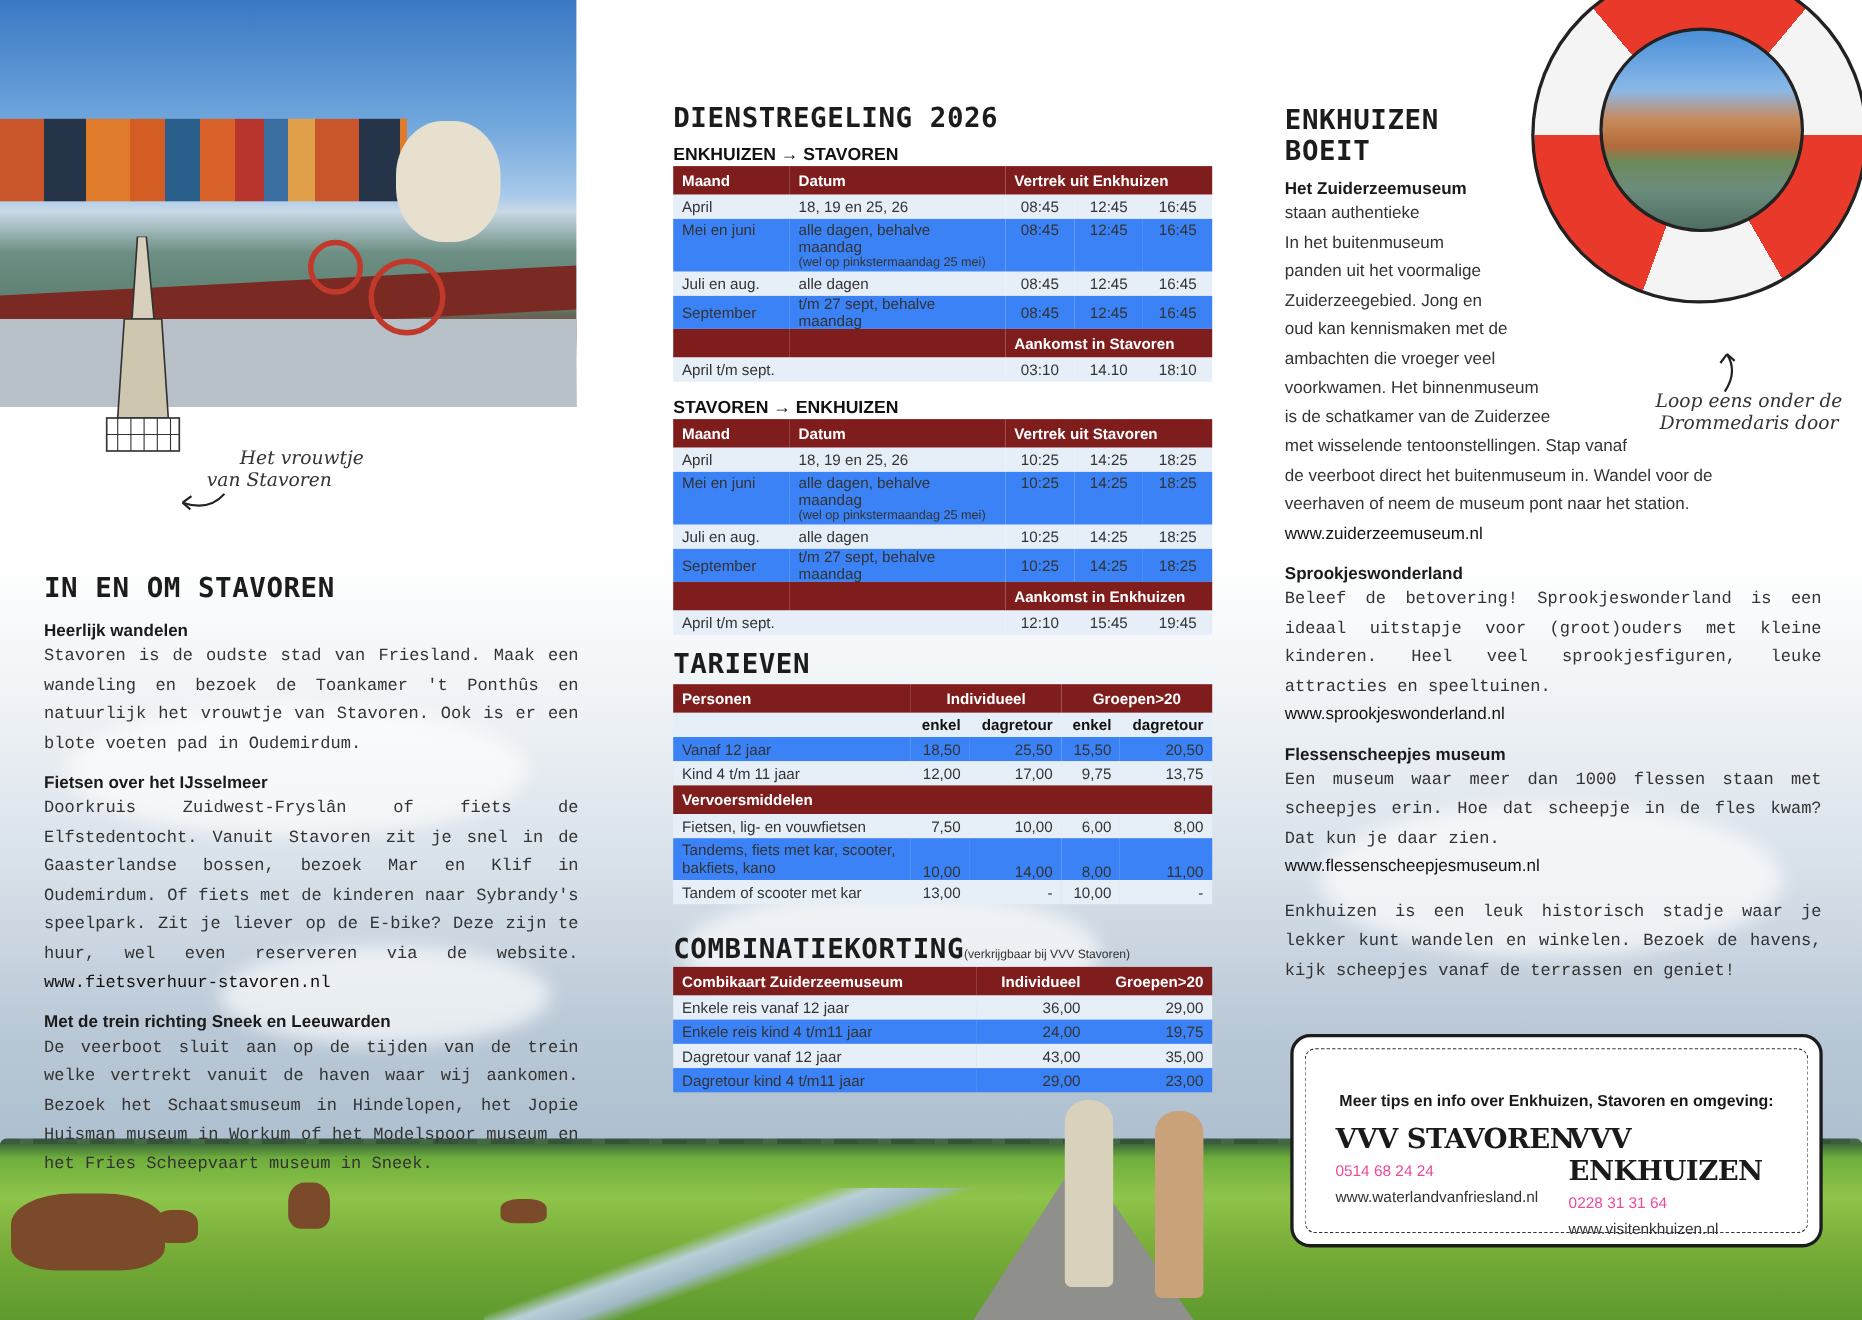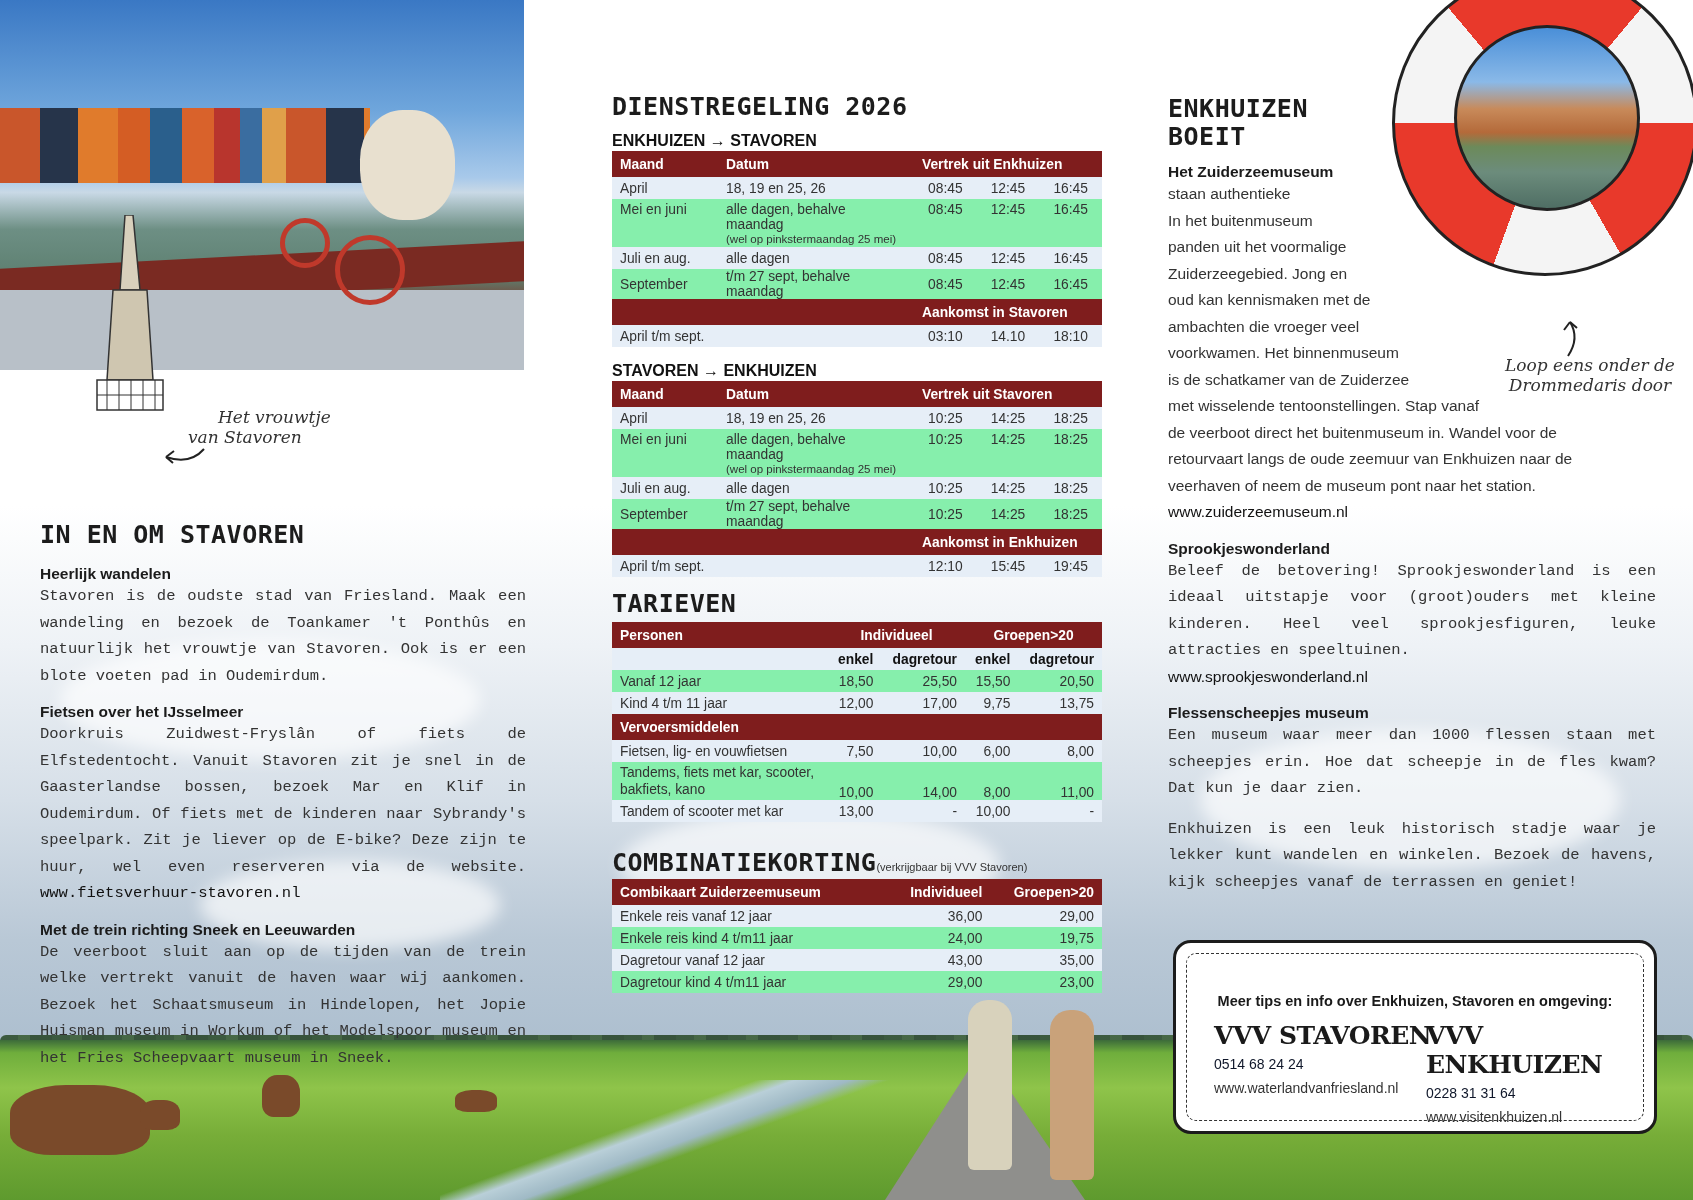--- a/index.html
+++ b/index.html
@@ -48,21 +48,21 @@
   .section { margin-bottom:14px; }
 
   
   .mid-col { position:absolute; left:612px; top:92px; width:490px; }
   .mid-col h1 { font-size:25px; margin:0; }
   .route { font-weight:bold; font-size:16px; color:#111; margin:10px 0 0 0; height:20px; line-height:20px; }
   table { border-collapse:collapse; width:490px; font-size:13.8px; }
   th { background:#7f1d1d; color:#fff; font-weight:bold; text-align:left; height:22px; padding:2px 8px; font-size:13.8px; }
   td { height:22px; padding:0 8px; color:#333; }
   tr.r1 td { background:#e6eef7; }
-  tr.r2 td { background:#86efac; }
+  tr.r2 td { background:#3b82f6; }
   td.num, th.num { text-align:right; }
   td.c { text-align:center; }
   .note { display:block; font-size:11.5px; line-height:15px; color:#333; }
 
   
   .right-col { position:absolute; left:1168px; top:95px; width:488px; }
   .right-col h1 { font-size:25px; margin:0 0 12px 0; line-height:28px; }
 
   
   .buoy { position:absolute; left:1392px; top:-30px; width:320px; height:340px; }
@@ -74,21 +74,21 @@
          border:3px solid #222; }
   .buoy-caption { position:absolute; left:1500px; top:355px; width:180px; text-align:center; }
 
   
   .infobox { position:absolute; left:1173px; top:940px; width:478px; height:188px; background:#fff;
          border:3px solid #1c1c1c; border-radius:18px; }
   .infobox-inner { position:absolute; left:10px; top:10px; right:10px; bottom:10px; border:1.5px dashed #333; border-radius:10px; }
   .infobox .lead { position:absolute; left:0; right:0; top:50px; text-align:center; font-weight:bold; font-size:14.5px; color:#1a1a1a; }
   .vvv { position:absolute; top:78px; }
   .vvv .name { font-family:"DejaVu Serif", serif; font-weight:bold; font-size:25px; color:#1a1a1a; letter-spacing:-0.5px; }
-  .vvv .phone { font-size:14px; color:#0f172a; margin-top:6px; }
+  .vvv .phone { font-size:14px; color:#ec4899; margin-top:6px; }
   .vvv .url { font-size:14px; color:#333; margin-top:8px; }
 </style>
 </head>
 <body>
 
 <div class="page">
 
   <div class="sky">
     <div class="cloud" style="left:60px;top:260px;width:420px;height:120px;"></div>
     <div class="cloud" style="left:620px;top:430px;width:380px;height:110px;"></div>
@@ -368,33 +368,33 @@
         <div>staan authentieke</div>
         <div>In het buitenmuseum</div>
         <div>panden uit het voormalige</div>
         <div>Zuiderzeegebied. Jong en</div>
         <div>oud kan kennismaken met de</div>
         <div>ambachten die vroeger veel</div>
         <div>voorkwamen. Het binnenmuseum</div>
         <div>is de schatkamer van de Zuiderzee</div>
         <div>met wisselende tentoonstellingen. Stap vanaf</div>
         <div>de veerboot direct het buitenmuseum in. Wandel voor de</div>
-        <div>retourvaart langs de oude zeemuur van Enkhuizen naar de</div>
         <div>veerhaven of neem de museum pont naar het station.</div>
         <div style="color:#111;">www.zuiderzeemuseum.nl</div>
       </div>
     </div>
     <div class="section">
       <div class="sub-bold">Sprookjeswonderland</div>
       <div class="body-text justify">Beleef de betovering! Sprookjeswonderland is een ideaal uitstapje voor (groot)ouders met kleine kinderen. Heel veel sprookjesfiguren, leuke attracties en speeltuinen.</div>
       <div class="body-text" style="color:#111;">www.sprookjeswonderland.nl</div>
     </div>
     <div class="section">
       <div class="sub-bold">Flessenscheepjes museum</div>
       <div class="body-text justify">Een museum waar meer dan 1000 flessen staan met scheepjes erin. Hoe dat scheepje in de fles kwam? Dat kun je daar zien.</div>
+      <div class="body-text" style="color:#111;">www.flessenscheepjesmuseum.nl</div>
     </div>
     <div class="body-text justify">Enkhuizen is een leuk historisch stadje waar je lekker kunt wandelen en winkelen. Bezoek de havens, kijk scheepjes vanaf de terrassen en geniet!</div>
   </div>
 
   <div class="infobox">
     <div class="infobox-inner"></div>
     <div class="lead">Meer tips en info over Enkhuizen, Stavoren en omgeving:</div>
     <div class="vvv" style="left:38px;">
       <div class="name">VVV STAVOREN</div>
       <div class="phone">0514 68 24 24</div>

